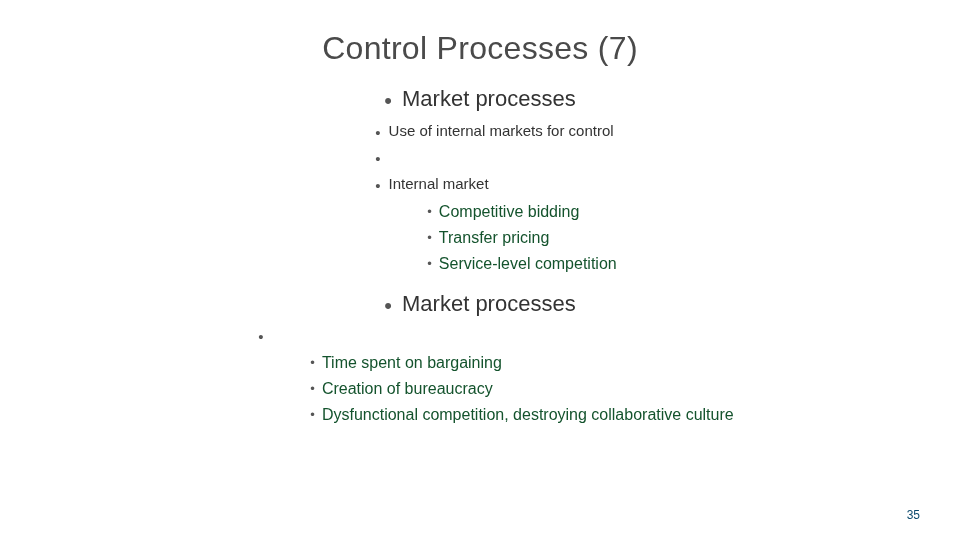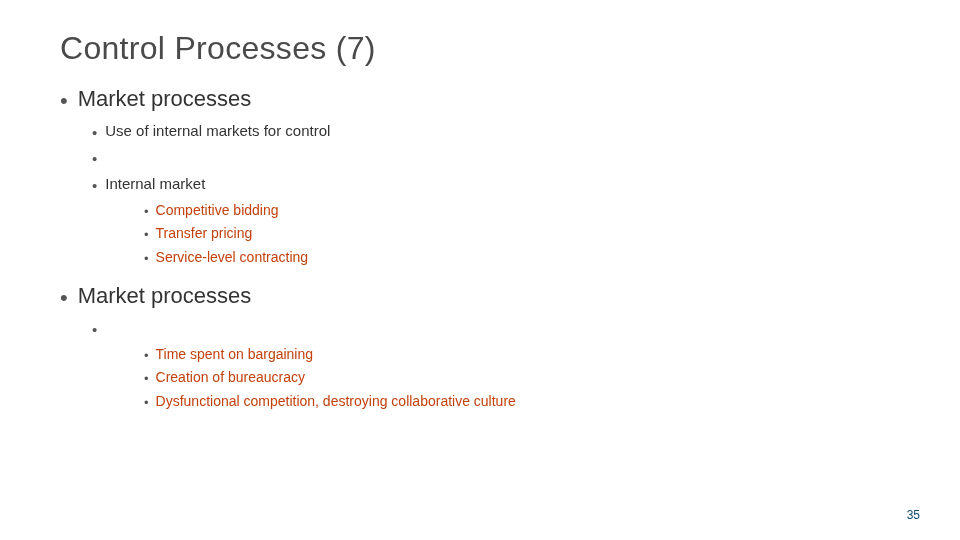--- a/index.html
+++ b/index.html
@@ -1,18 +1,19 @@
 <!DOCTYPE html>
 <html><head>
   <meta charset="utf-8">
   <style>
     * {
       margin: 0;
       padding: 0;
       box-sizing: border-box;
+      align-items: center;
     }
 
     body {
       width: 960px;
       height: 540px;
       background: #ffffff;
       font-family: 'Segoe UI', Arial, sans-serif;
       overflow: hidden;
       position: relative;
     }
@@ -98,22 +99,22 @@
 
     .level3-bullet {
       font-size: 13px;
       color: #555;
       margin-right: 7px;
       margin-top: 2px;
       line-height: 1.5;
     }
 
     .level3-text {
-      font-size: 14px;
-      color: #c2410c;
+      font-size: 16px;
+      color: #14532d;
       line-height: 1.5;
     }
 
     .section-gap {
       margin-top: 8px;
     }
 
     .page-number {
       position: absolute;
       bottom: 18px;
@@ -155,21 +156,21 @@
         <div class="level3">
           <span class="level3-bullet">•</span>
           <span class="level3-text">Competitive bidding</span>
         </div>
         <div class="level3">
           <span class="level3-bullet">•</span>
           <span class="level3-text">Transfer pricing</span>
         </div>
         <div class="level3">
           <span class="level3-bullet">•</span>
-          <span class="level3-text">Service-level contracting</span>
+          <span class="level3-text">Service-level competition</span>
         </div>
       </div>
     </div>
 
     <div class="level1 section-gap">
       <span class="level1-bullet">•</span>
       <span class="level1-text">Market processes</span>
     </div>
 
     <div class="level2-group">

